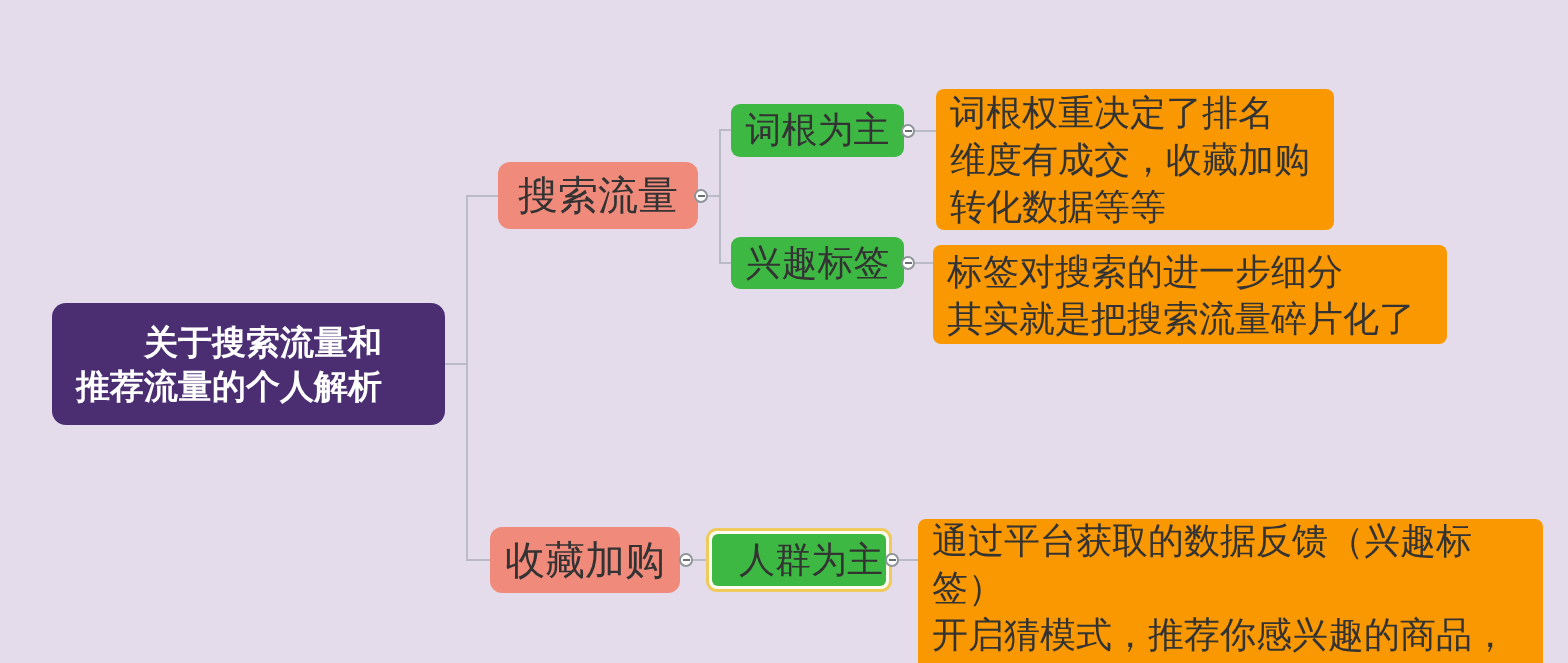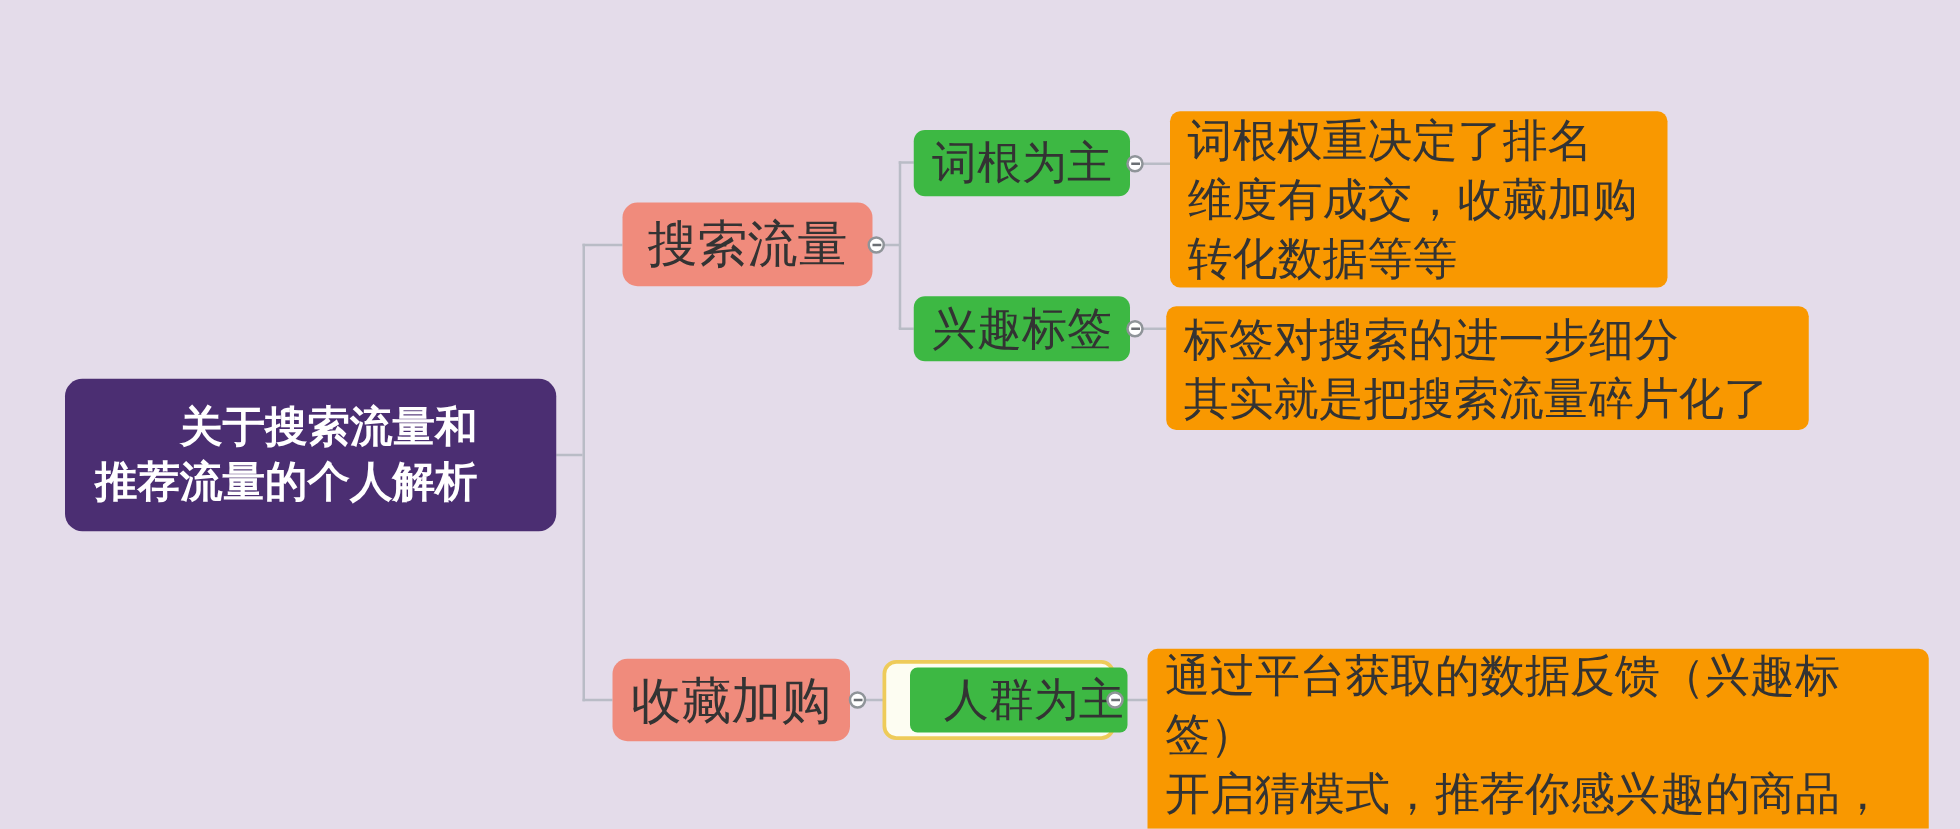--- a/index.html
+++ b/index.html
@@ -62,21 +62,21 @@
   .selection-wrap{
     position:absolute;
     left:706px;top:528px;width:186px;height:64px;
     border:3px solid var(--selectionYellow);
     border-radius:11px;
     background:var(--selectionGap);
     box-sizing:border-box;
     padding:3px;
   }
   .selection-wrap .node-sub{
-    position:relative;left:16px;top:0;width:100%;height:100%;
+    position:relative;left:0;top:0;width:100%;height:100%;
     border-radius:6px;
     padding-left:24px;
   }
   .note{
     position:absolute;
     background:var(--orange);
     border-radius:8px;
     box-sizing:border-box;
     color:var(--textDark);
     font-size:36px;line-height:47px;

